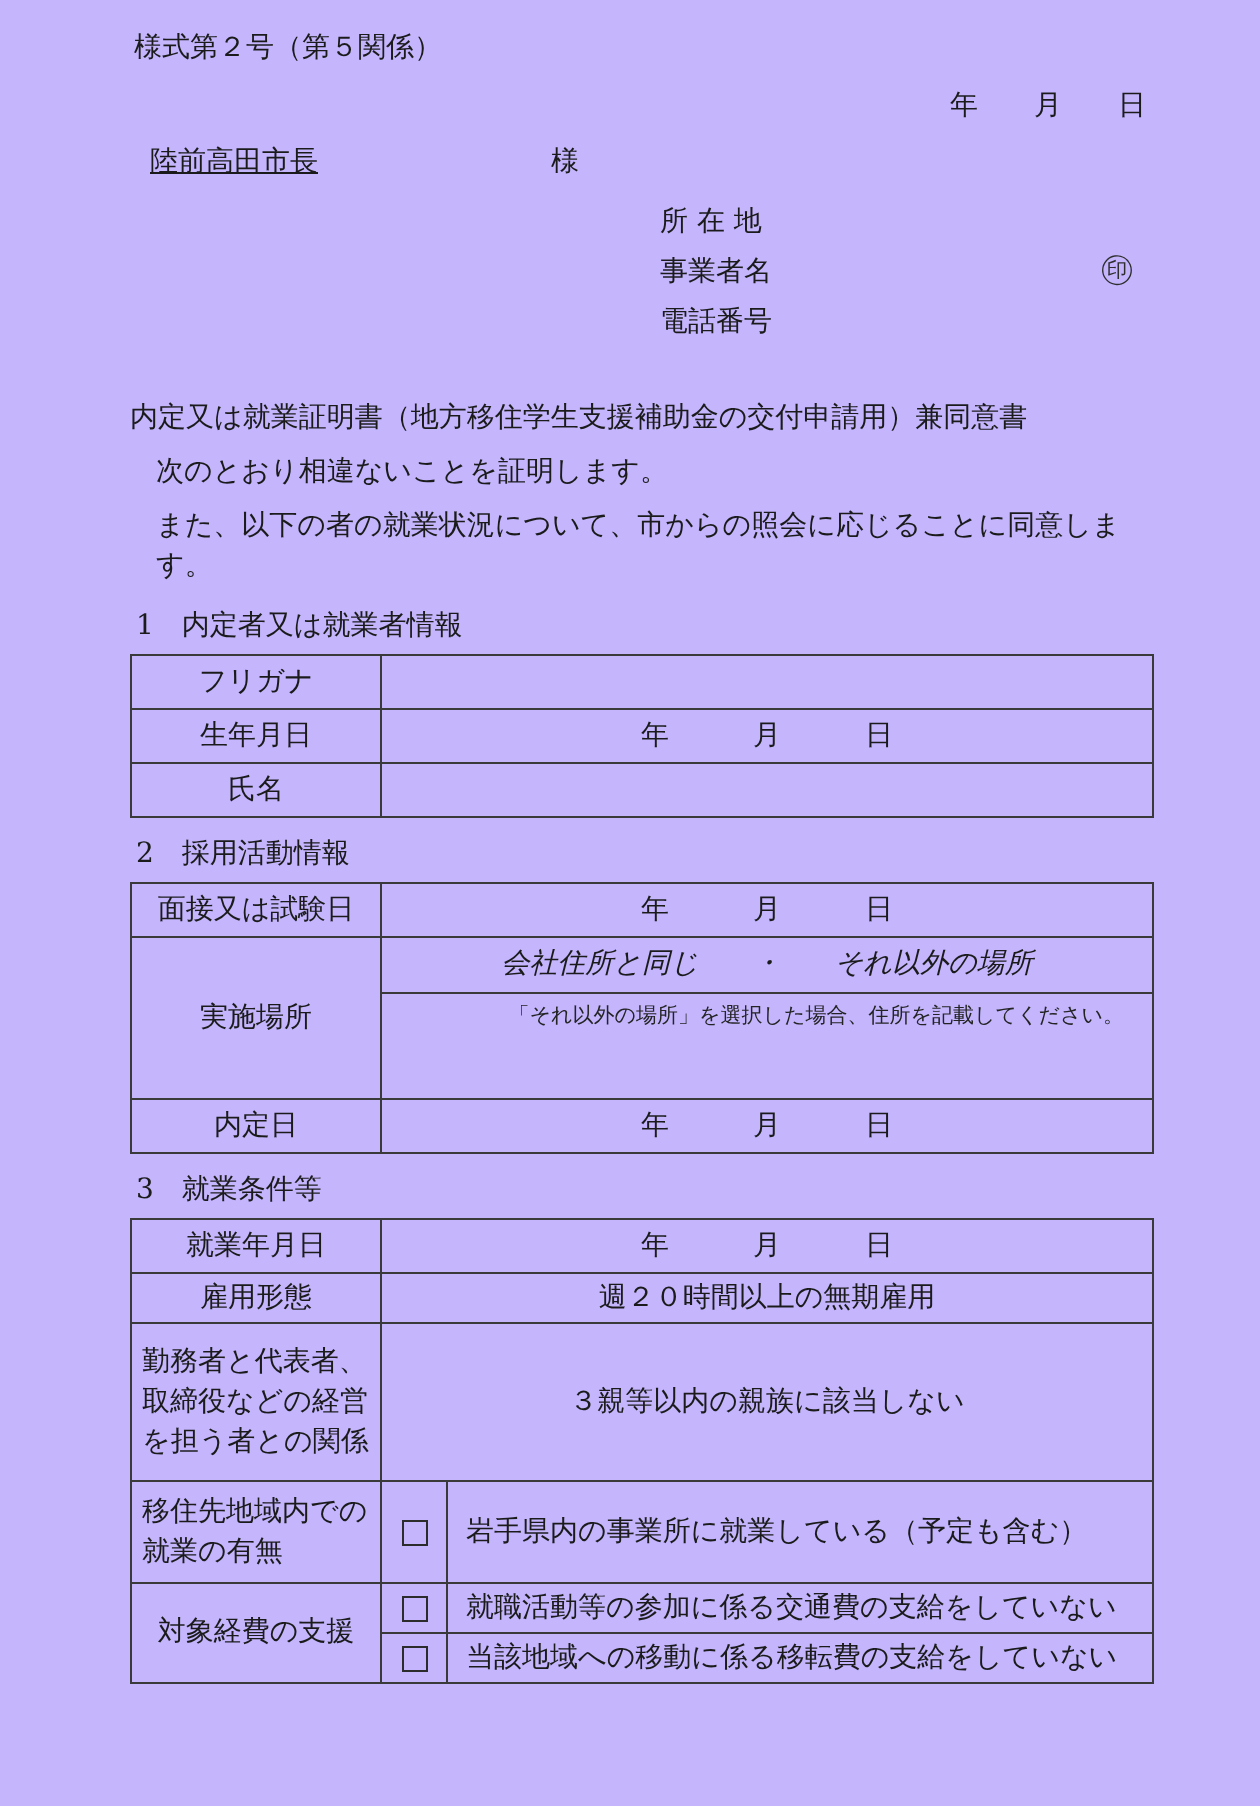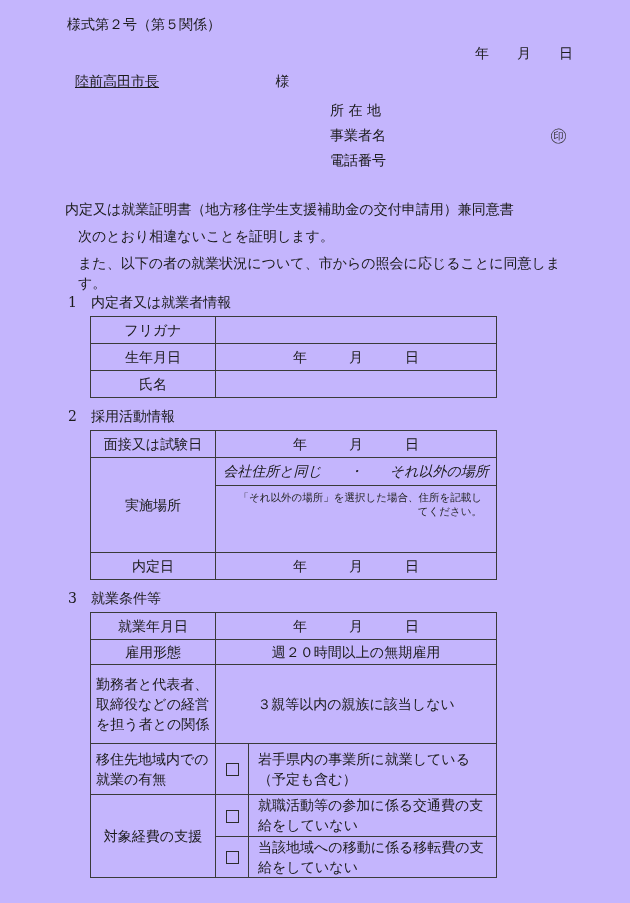--- a/index.html
+++ b/index.html
@@ -22,24 +22,24 @@
   .addressee { margin-top:8px; margin-left:10px; line-height:20px; }
   .addressee .name { display:inline-block; width:196px;text-decoration:underline; }
 
   .sender { margin-top:7px; margin-left:265px; }
   .sender-row { display:flex; align-items:center; justify-content:flex-start; height:25px; }
   .sender-row .seal { margin-left:auto; margin-right:10px; font-size:17px; color:#2e2e2e; line-height:1; }
 
   .doc-title { margin-top:26px; text-align:left; line-height:20px; }
   .statement { margin-left:13px; margin-top:7px; line-height:20px; }
 
-  .section-heading { margin-left:3px; margin-bottom:5px; line-height:18px; }
+  .section-heading { margin-left:3px; margin-top:11px; margin-bottom:5px; line-height:18px; }
   .sh2 { margin-top:9px; }
 
-  table { border-collapse:collapse; width:407px; table-layout:fixed;margin-left:25px; }
+  table { border-collapse:collapse; width:512px; table-layout:fixed; }
   table, td { border:1px solid #3a3a3a; }
   td { padding:0 4px; vertical-align:middle; line-height:1.45; }
   td.lbl { text-align:center; }
   td.lbl-left { text-align:left; padding-left:5px; }
   td.val-center { text-align:center; }
   td.val-left { text-align:left; padding-left:9px; }
   td.cb-cell { text-align:center; padding:0; }
 
   .h27 { height:27px; }
   .h25 { height:25px; }

